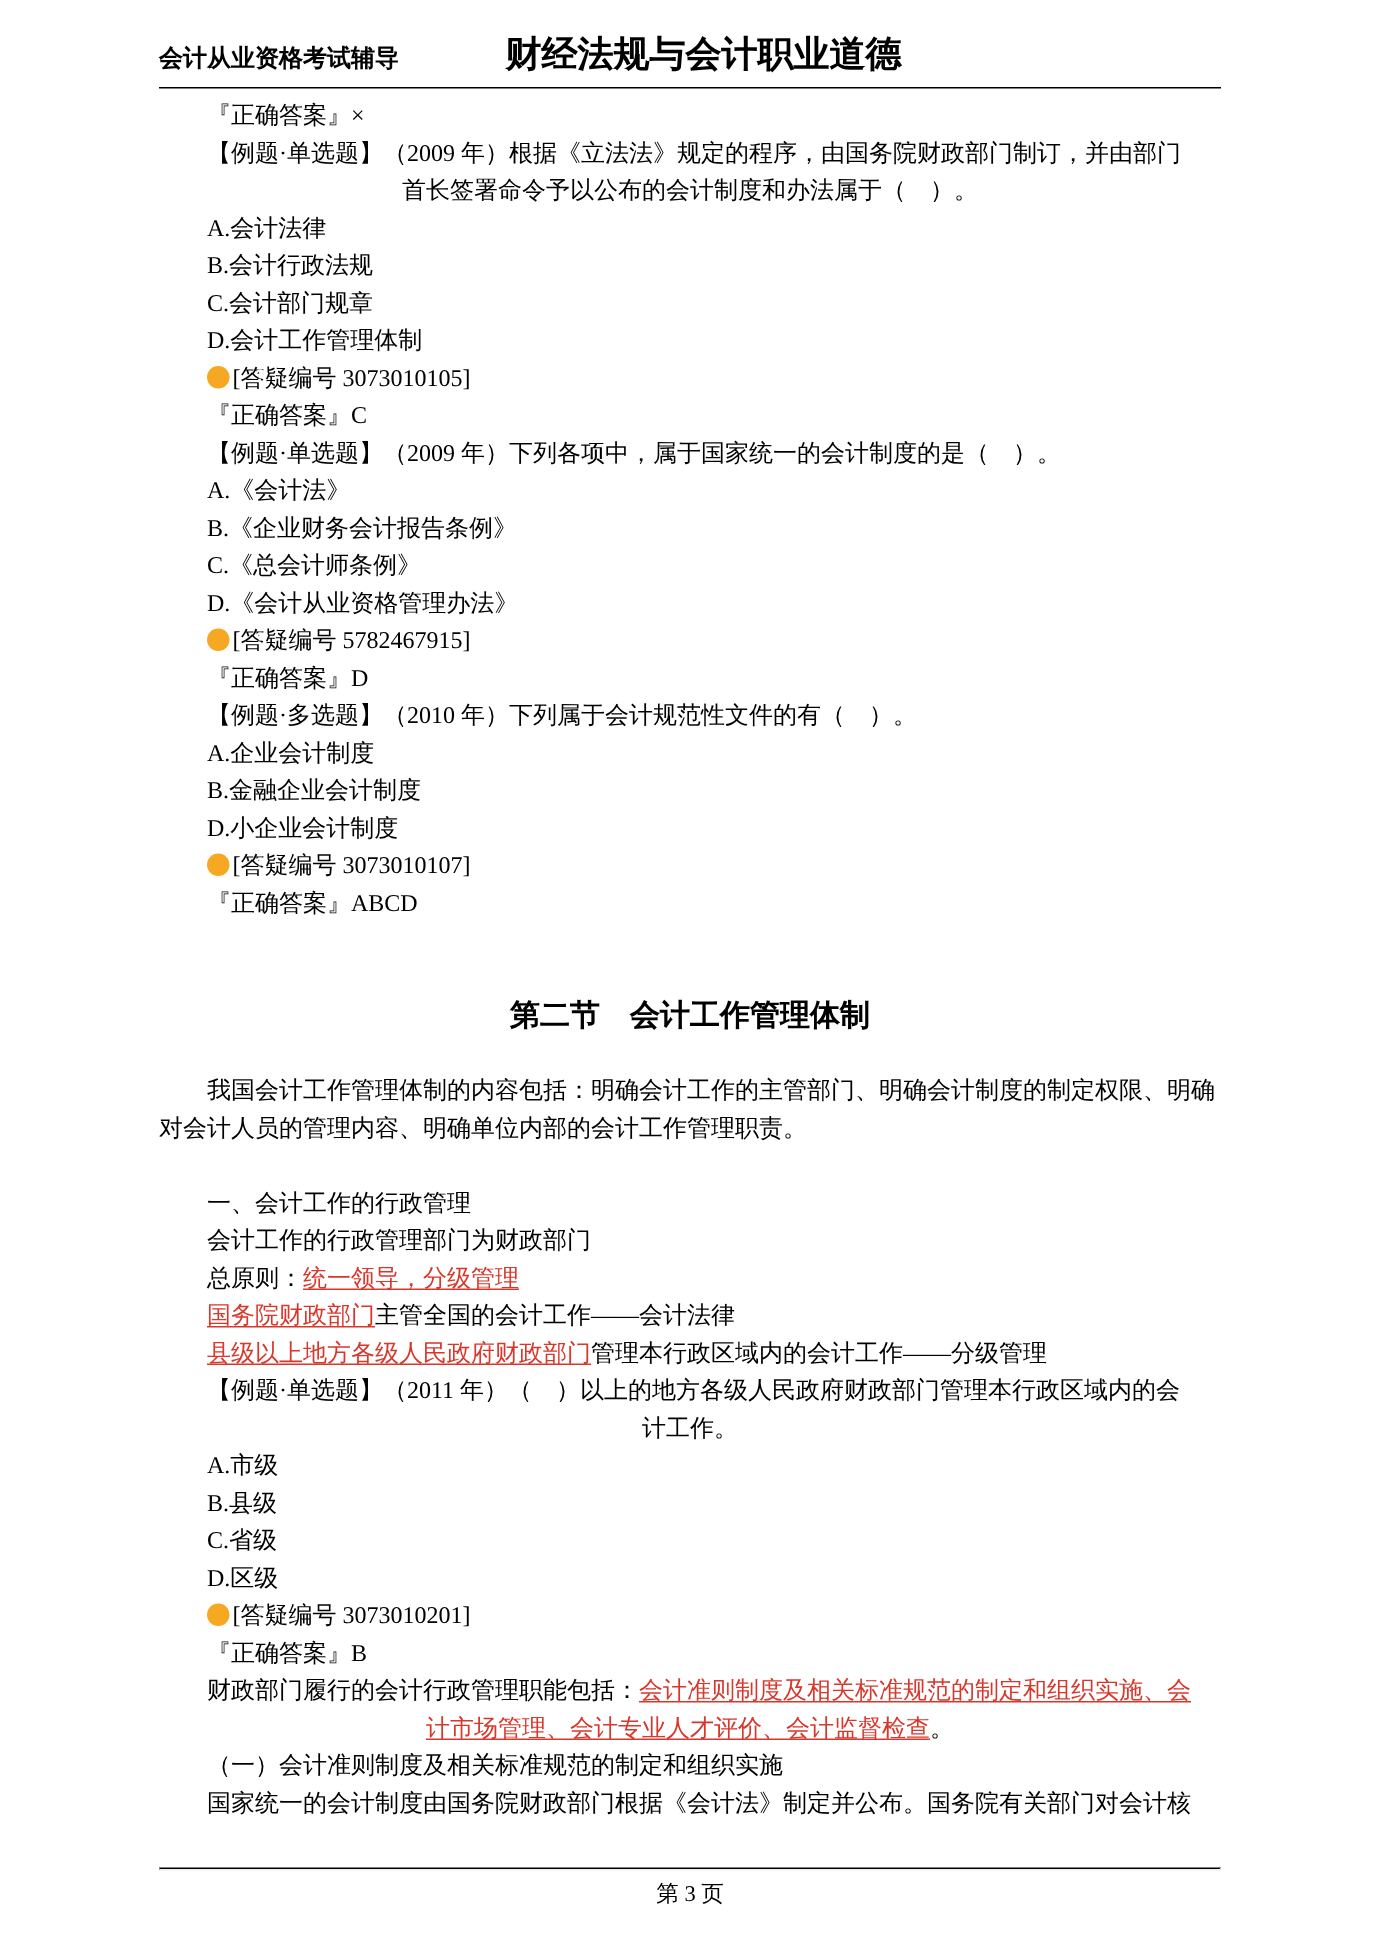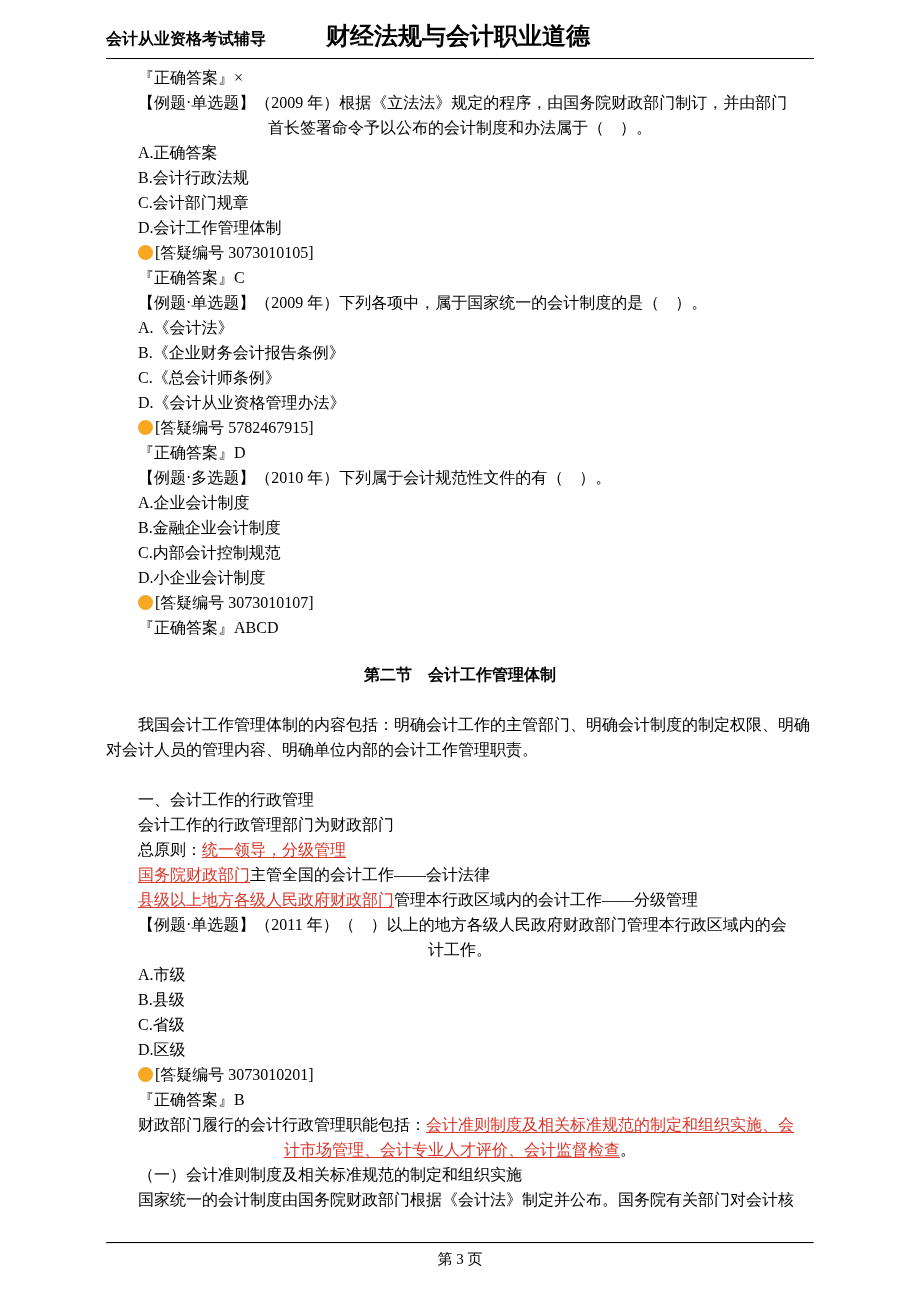--- a/index.html
+++ b/index.html
@@ -12,20 +12,21 @@
   .page {
     width: 920px;
     padding: 0 106px;
     box-sizing: border-box;
   }
   .header-row {
     display: flex;
     align-items: baseline;
     padding-top: 20px;
     padding-bottom: 6px;
+    gap: 11px;
   }
   .header-left {
     font-family: "SimHei", "黑体", sans-serif;
     font-weight: bold;
     font-size: 16px;
     margin-right: 60px;
   }
   .header-title {
     font-family: "SimHei", "黑体", sans-serif;
     font-weight: bold;
@@ -47,22 +48,22 @@
   }
   .p-no-indent {
     margin: 0;
     text-align: center;
   }
   .red { color: #d8372b; }
   .underline { text-decoration: underline; text-underline-offset: 2px;}
   .section-title {
     text-align: center;
     font-weight: bold;
-    margin: 22px 0 25px;
-    font-size: 16px;
+    margin: 50px 0 25px;
+    font-size: 20px;
   }
   .subheading {
     font-weight: normal;
     text-indent: 2em;
     margin: 25px 0 0 0;
   }
   .q-icon {
     display: inline-block;
     width: 15px;
     height: 15px;
@@ -106,39 +107,38 @@
     <span class="header-title">财经法规与会计职业道德</span>
   </div>
   <hr class="hr">
 
   <div class="content">
     <p class="p">『正确答案』×</p>
 
     <p class="p">【例题·单选题】（2009 年）根据《立法法》规定的程序，由国务院财政部门制订，并由部门</p>
     <p class="p-no-indent">首长签署命令予以公布的会计制度和办法属于（　）。</p>
 
-    <p class="p">A.正确答案</p>
+    <p class="p">A.会计法律</p>
     <p class="p">B.会计行政法规</p>
     <p class="p">C.会计部门规章</p>
     <p class="p">D.会计工作管理体制</p>
     <p class="p"><span class="q-icon"></span><span>[答疑编号 3073010105]</span></p>
     <p class="p">『正确答案』C</p>
 
     <p class="p">【例题·单选题】（2009 年）下列各项中，属于国家统一的会计制度的是（　）。</p>
     <p class="p">A.《会计法》</p>
     <p class="p">B.《企业财务会计报告条例》</p>
     <p class="p">C.《总会计师条例》</p>
     <p class="p">D.《会计从业资格管理办法》</p>
     <p class="p"><span class="q-icon"></span><span>[答疑编号 5782467915]</span></p>
     <p class="p">『正确答案』D</p>
 
     <p class="p">【例题·多选题】（2010 年）下列属于会计规范性文件的有（　）。</p>
     <p class="p">A.企业会计制度</p>
     <p class="p">B.金融企业会计制度</p>
-    <p class="p">C.内部会计控制规范</p>
     <p class="p">D.小企业会计制度</p>
     <p class="p"><span class="q-icon"></span><span>[答疑编号 3073010107]</span></p>
     <p class="p">『正确答案』ABCD</p>
 
     <p class="section-title">第二节　会计工作管理体制</p>
 
     <p class="p">我国会计工作管理体制的内容包括：明确会计工作的主管部门、明确会计制度的制定权限、明确对会计人员的管理内容、明确单位内部的会计工作管理职责。</p>
 
     <p class="subheading">一、会计工作的行政管理</p>
     <p class="p">会计工作的行政管理部门为财政部门</p>

